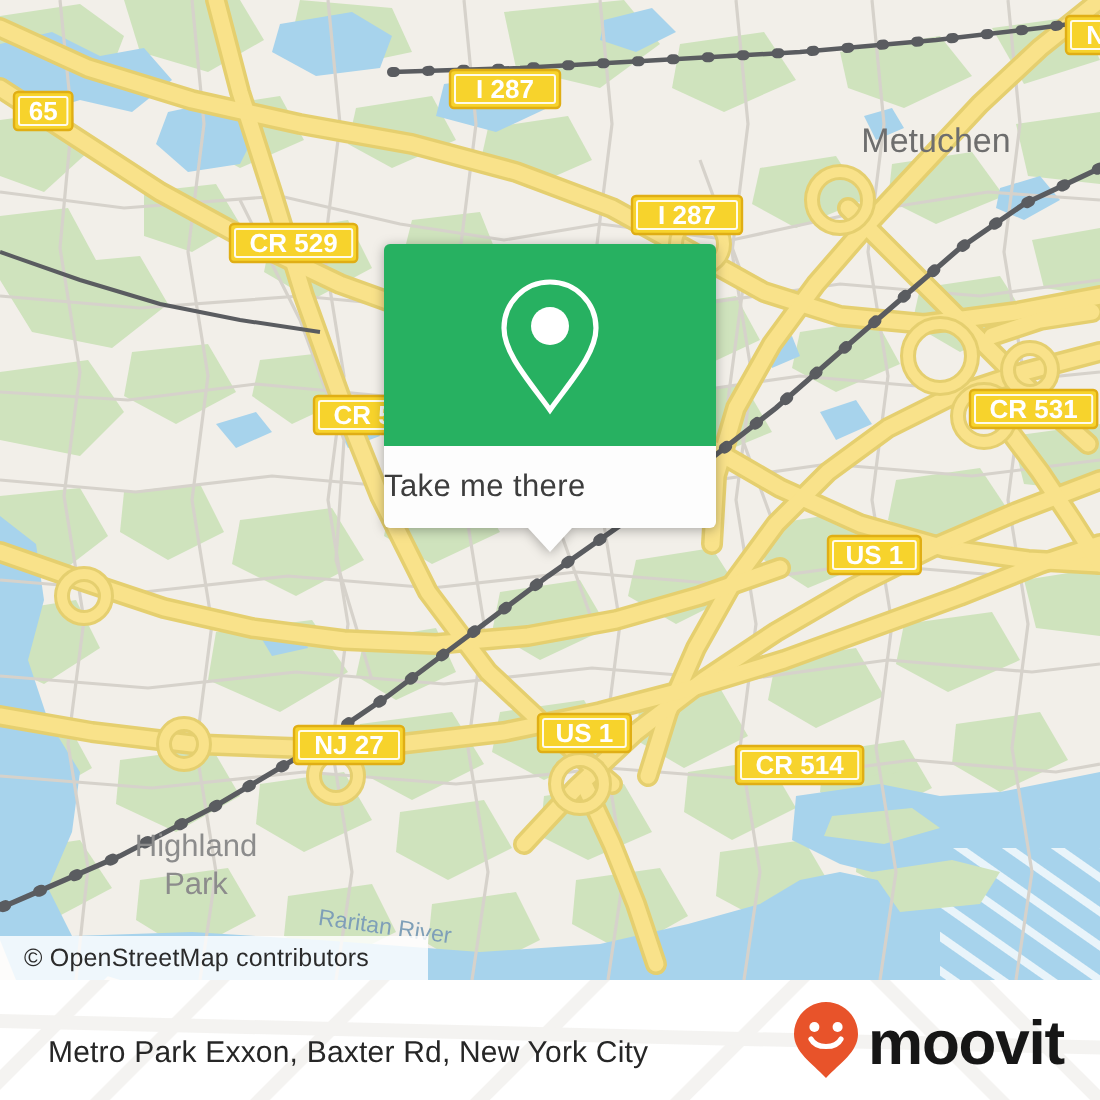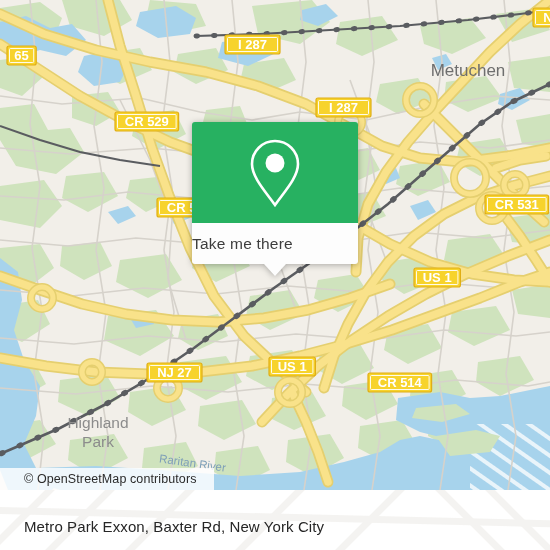--- a/index.html
+++ b/index.html
@@ -12,21 +12,21 @@
 
   
   #map{position:absolute;left:0;top:0;width:550px;height:490px;overflow:hidden;background:#f2efe9;}
   #map svg{display:block;}
 
   
   #attribution{
     position:absolute;left:0;top:468px;width:214px;height:22px;
     background:rgba(255,255,255,0.82);
     display:flex;align-items:center;
-    box-sizing:border-box;padding-left:24px;
+    box-sizing:border-box;padding-left:12px;
     font-size:12.5px;color:#2b2b2b;letter-spacing:0.1px;
     z-index:30;
   }
 
   
   #popup{
     position:absolute;left:192px;top:122px;width:166px;
     z-index:25;
     filter:drop-shadow(0 1px 3px rgba(0,0,0,0.30));
   }
@@ -345,15 +345,24 @@
         <path d="M230 70 L320 -20"></path>
         <path d="M330 70 L420 -20"></path>
         <path d="M420 -20 L510 70"></path>
         <path d="M470 -20 L560 70"></path>
         <path d="M-20 20 L560 34"></path>
       </g>
     </svg>
     <div id="bottom-title">
       <span>Metro Park Exxon, Baxter Rd, New York City</span>
     </div>
+    <div id="logo">
+      <svg width="34" height="40" viewBox="0 0 34 40">
+        <path d="M17 1 C8.2 1 1 8.2 1 17 C1 26 10 31.5 17 39 C24 31.5 33 26 33 17 C33 8.2 25.8 1 17 1 Z" fill="#e8532a"></path>
+        <circle cx="11.2" cy="13.5" r="2.5" fill="#ffffff"></circle>
+        <circle cx="22.8" cy="13.5" r="2.5" fill="#ffffff"></circle>
+        <path d="M9.5 19.5 C12 24.5 22 24.5 24.5 19.5" stroke="#ffffff" stroke-width="2.6" fill="none" stroke-linecap="round"></path>
+      </svg>
+      <span id="logo-word">moovit</span>
+    </div>
   </div>
 
 </div>
 
 </body></html>

